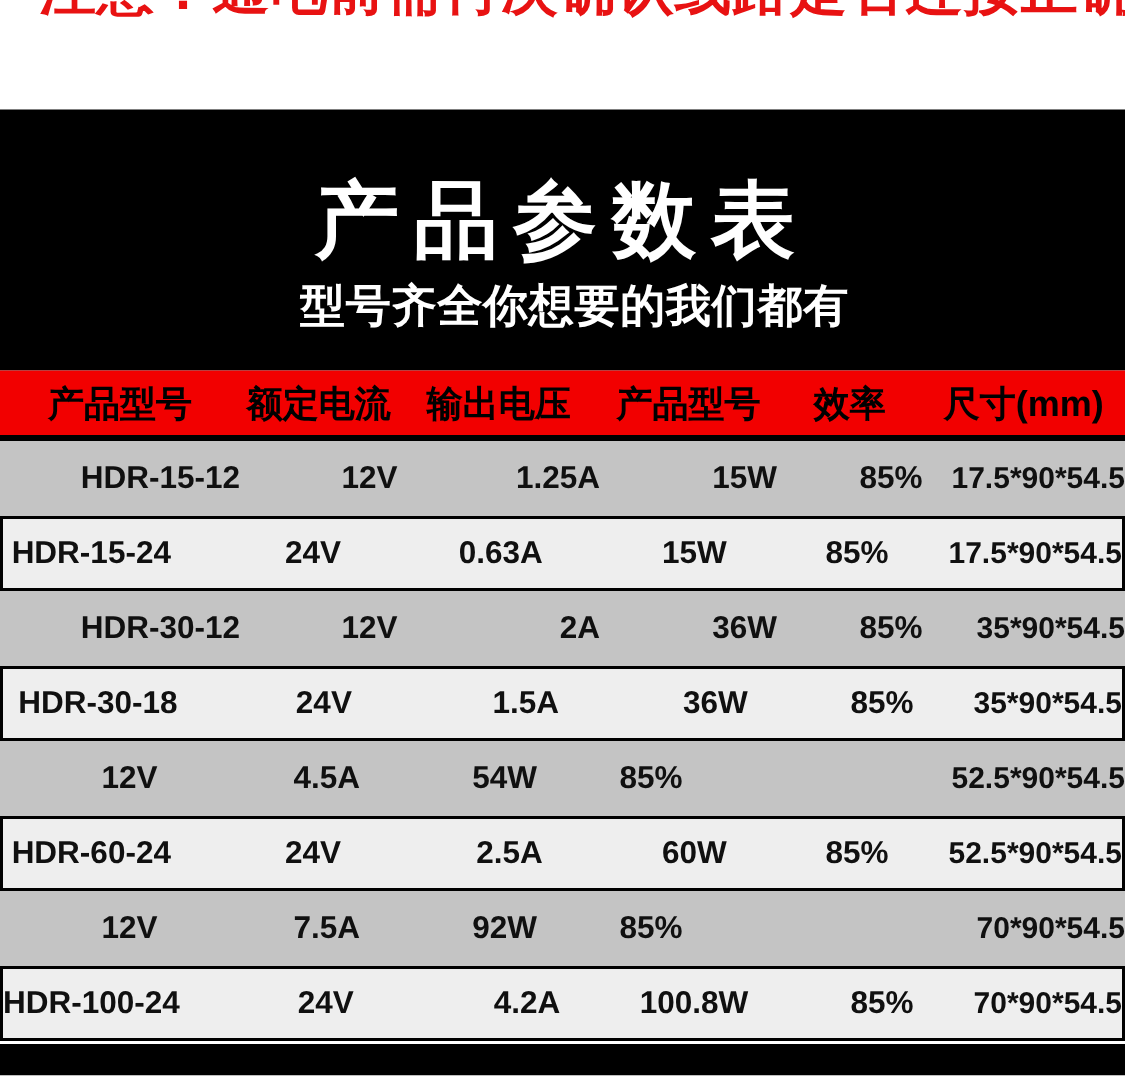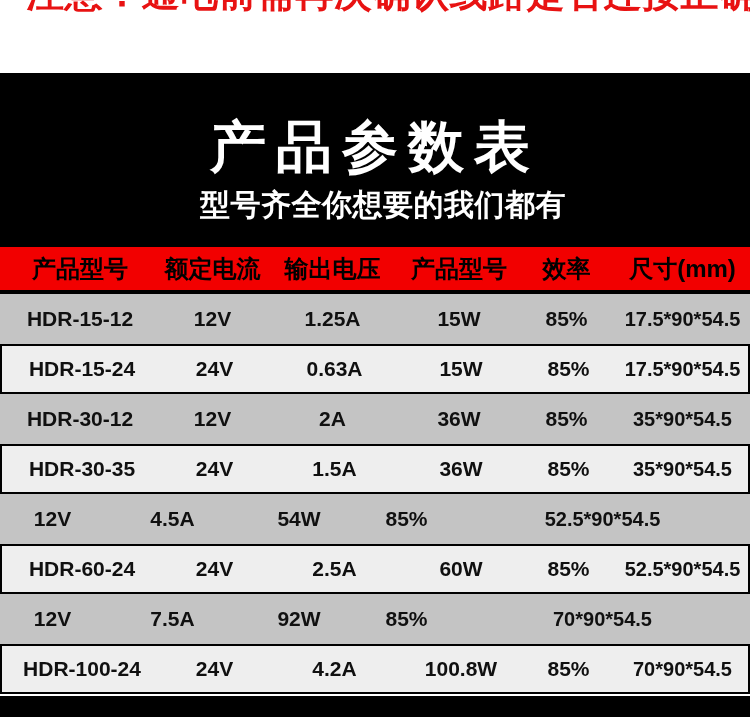--- a/index.html
+++ b/index.html
@@ -64,26 +64,26 @@
     color: #000000;
     text-align: center;
   }
   .trow {
     display: flex;
     height: 50px;
     align-items: center;
     box-sizing: border-box;
   }
   .trow.gray  { background: #c4c4c4; }
-  .trow.light { background: #eeeeee; border: 2px solid #000000; }
+  .trow.light { background: #eeeeee; border: 2px solid #000000; gap: 40px; }
   .td {
     font-size: 21px;
     font-weight: 700;
     color: #101010;
-    text-align: center;
+    text-align: right;
     white-space: nowrap;
   }
   .c0 { width: 160px; }
   .c1 { width: 105px; }
   .c2 { width: 135px; }
   .c3 { width: 118px; }
   .c4 { width: 97px; }
   .c5 { flex: 1; font-size: 20px; }
   .th.c5 { font-size: 24px; }
   
@@ -140,21 +140,21 @@
     <div class="trow gray">
       <div class="td c0">HDR-30-12</div>
       <div class="td c1">12V</div>
       <div class="td c2">2A</div>
       <div class="td c3">36W</div>
       <div class="td c4">85%</div>
       <div class="td c5">35*90*54.5</div>
     </div>
 
     <div class="trow light">
-      <div class="td c0">HDR-30-35</div>
+      <div class="td c0">HDR-30-18</div>
       <div class="td c1">24V</div>
       <div class="td c2">1.5A</div>
       <div class="td c3">36W</div>
       <div class="td c4">85%</div>
       <div class="td c5">35*90*54.5</div>
     </div>
 
     <div class="trow gray">
       <div class="td c1">12V</div>
       <div class="td c2">4.5A</div>

